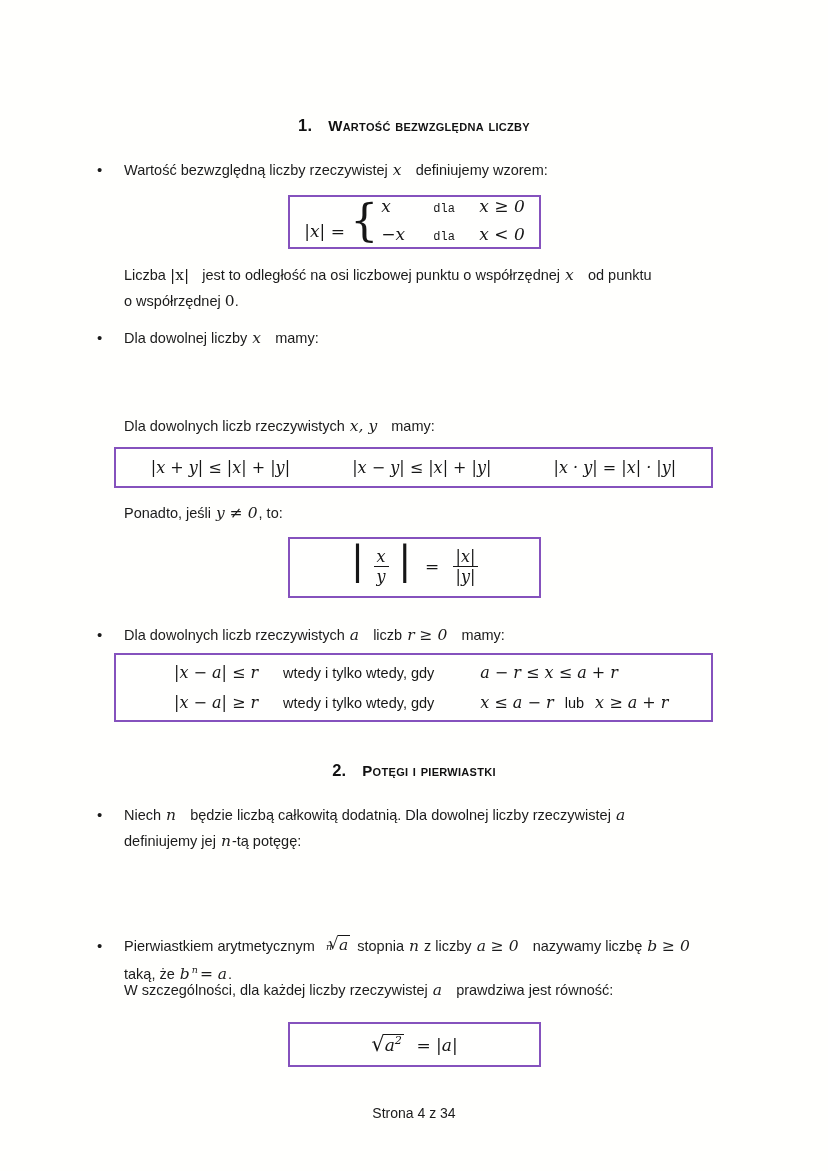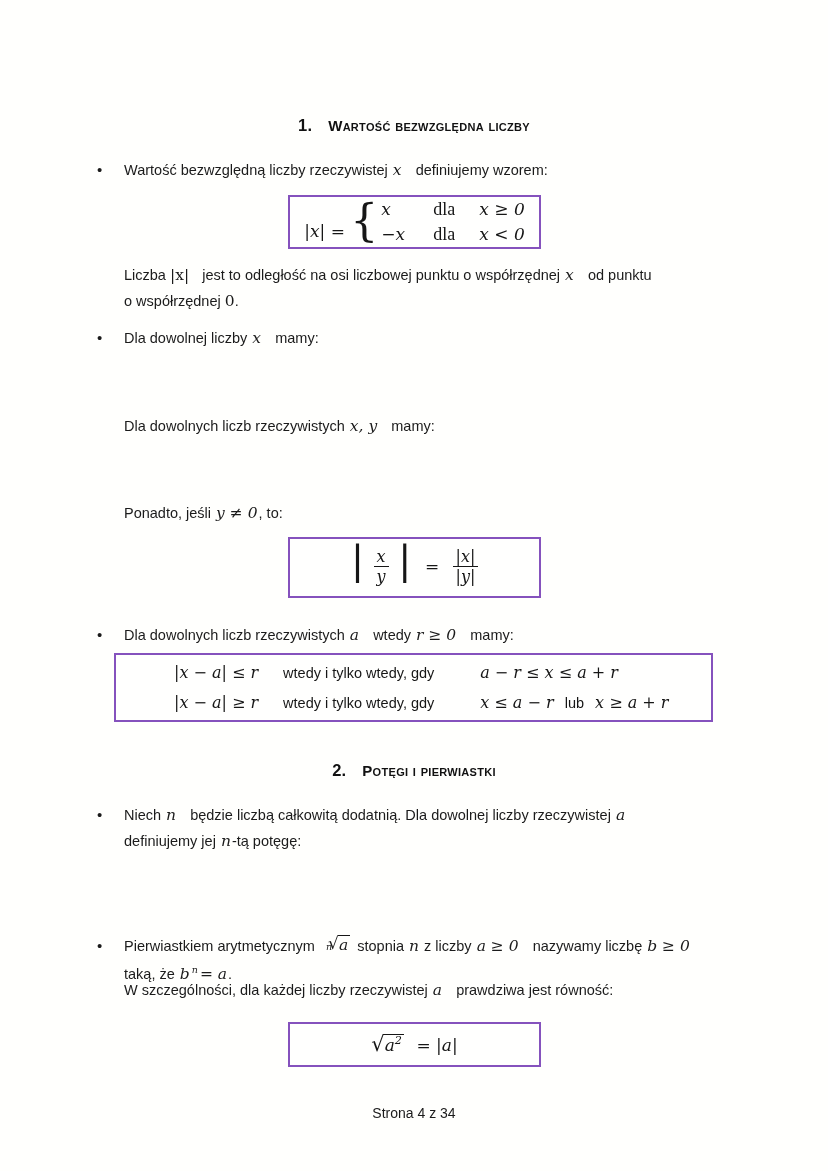--- a/index.html
+++ b/index.html
@@ -124,23 +124,23 @@
     justify-content: center;
   }
   .cases-rows .row {
     display: flex;
     align-items: baseline;
     line-height: 25px;
     white-space: nowrap;
   }
   .cases-rows .c1 { width: 52px; }
   .cases-rows .c2 {
-    font-family: Liberation Serif, serif;
-    font-style: normal;
-    font-size: 18px;
+    font-family: Liberation Mono, monospace;
+    font-style: normal;
+    font-size: 12px;
     width: 46px;
   }
 
   
   .frac {
     display: inline-flex;
     flex-direction: column;
     align-items: center;
     vertical-align: middle;
     margin: 0 2px;
@@ -307,20 +307,29 @@
   </div>
 
 
   <div class="para" style="left:124px; top:413px;">
     <span>Dla dowolnych liczb rzeczywistych</span>
     <span class="m">x, y</span>
     <span class="mspace"></span>
     <span>mamy:</span>
   </div>
 
+  <div class="fbox" style="left:114px; top:447px; width:599px; height:41px;">
+    <span class="fml" style="font-size:16px;">
+      <span>|x + y| ≤ |x| + |y|</span>
+      <span style="display:inline-block;width:52px;"></span>
+      <span>|x − y| ≤ |x| + |y|</span>
+      <span style="display:inline-block;width:52px;"></span>
+      <span>|x · y| = |x| · |y|</span>
+    </span>
+  </div>
 
   <div class="para" style="left:124px; top:500px;text-align:right;">
     <span>Ponadto, jeśli</span>
     <span class="m">y ≠ 0</span><span>, to:</span>
   </div>
 
   <div class="fbox" style="left:288px; top:537px; width:253px; height:61px;">
     <span class="fml">
       <span class="vbar-big">|</span>
       <span class="frac">
@@ -336,21 +345,21 @@
         <span class="d">|y|</span>
       </span>
     </span>
   </div>
 
   <div class="bullet" style="left:124px; top:622px;">
     <span class="dot">•</span>
     <span>Dla dowolnych liczb rzeczywistych</span>
     <span class="m">a</span>
     <span class="mspace"></span>
-    <span>wtedy</span>
+    <span>liczb</span>
     <span class="m">r ≥ 0</span>
     <span class="mspace"></span>
     <span>mamy:</span>
   </div>
 
   <div class="fbox" style="left:114px; top:653px; width:599px; height:69px; justify-content:flex-start;">
     <span class="fml" style="font-size:16px; padding-left:58px; display:block; line-height:29px;">
       <span style="display:block;">
         <span style="display:inline-block;width:104px;">|x − a| ≤ r</span>
         <span class="txt-in" style="display:inline-block;width:192px;">wtedy i tylko wtedy, gdy</span>

